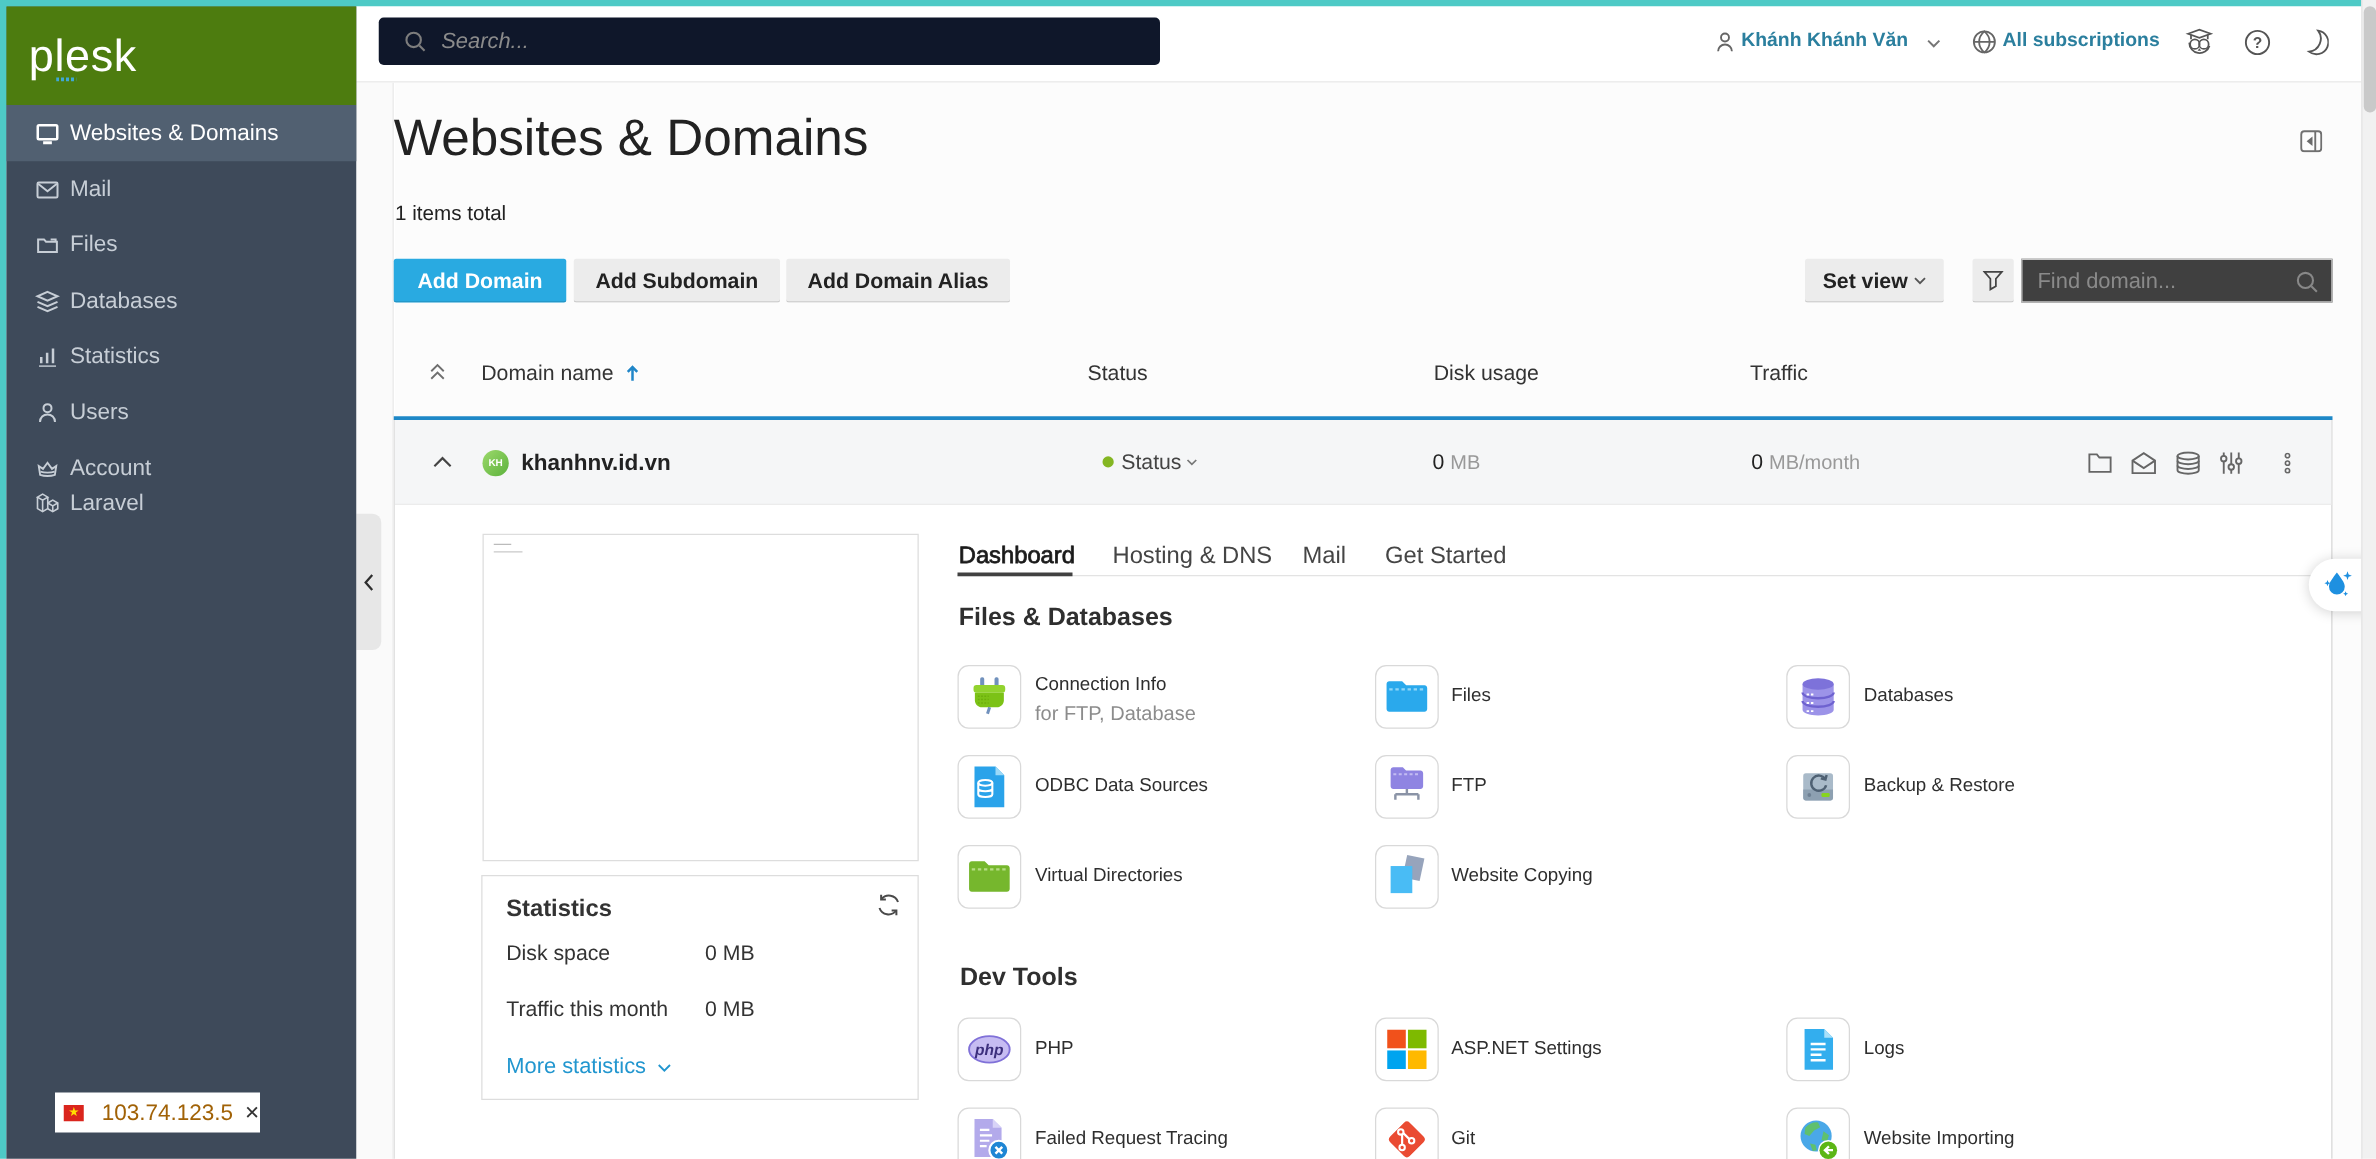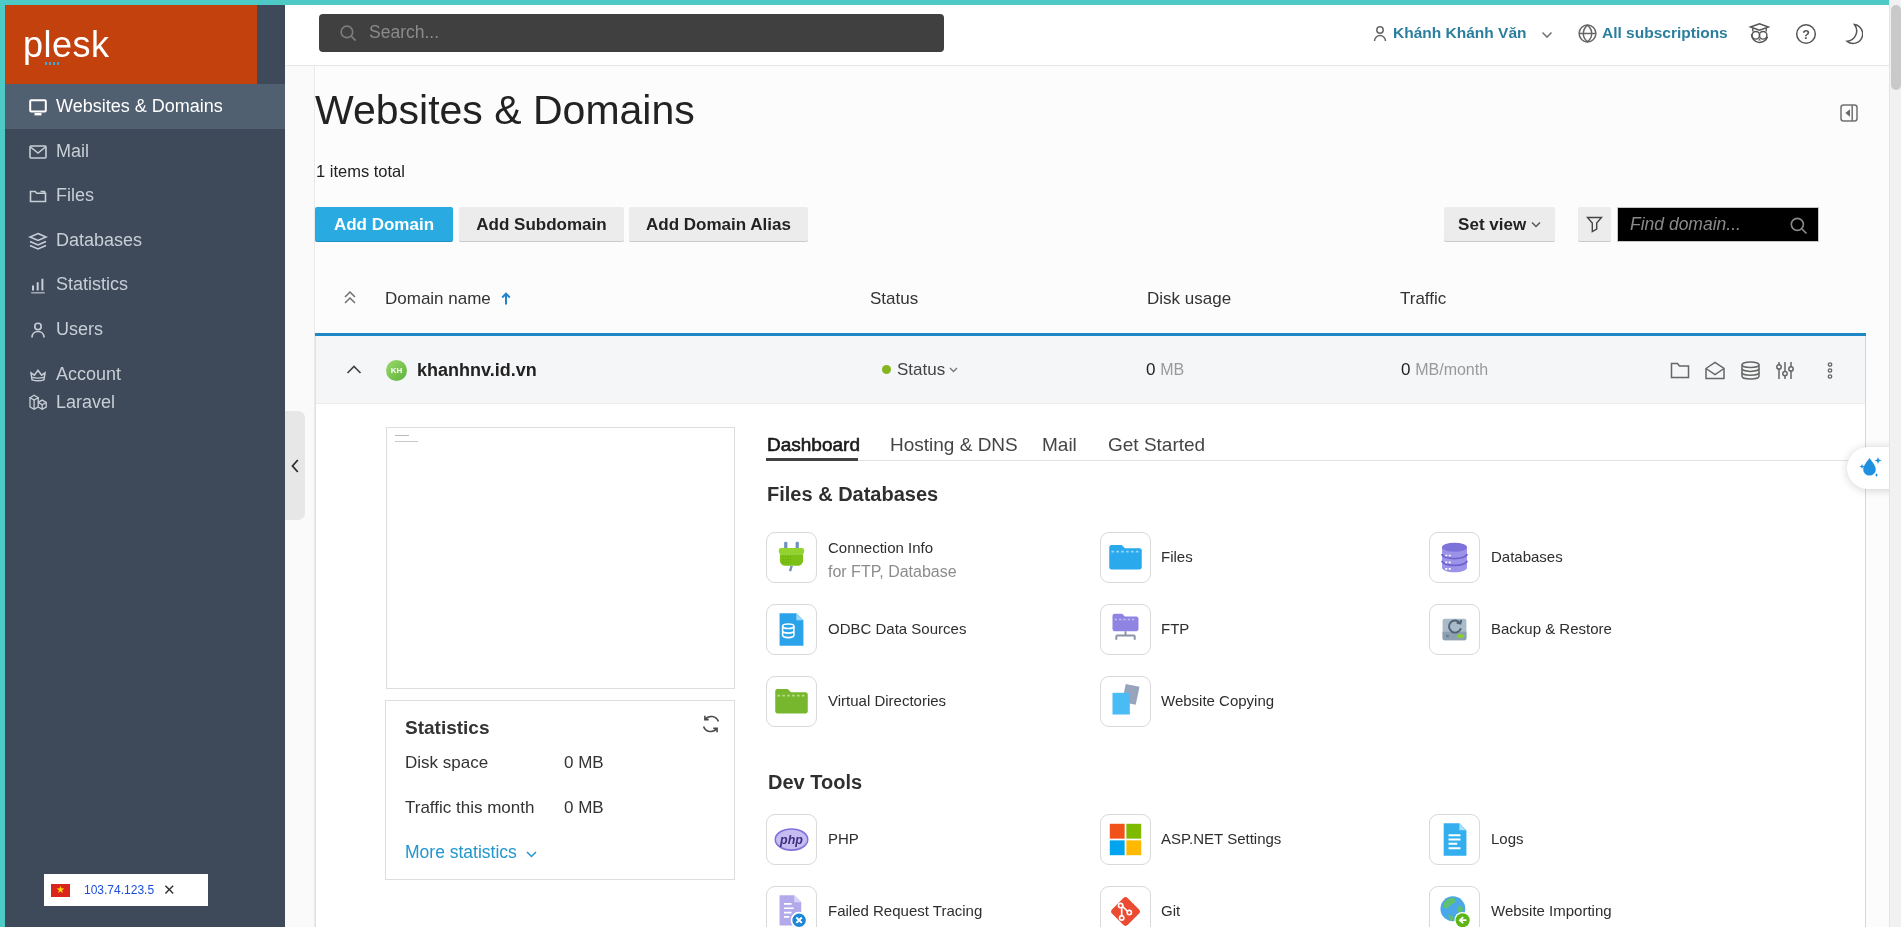--- a/index.html
+++ b/index.html
@@ -3,52 +3,52 @@
 <meta charset="utf-8">
 <style>
   * { margin:0; padding:0; box-sizing:border-box; }
   html,body { width:1901px; height:927px; overflow:hidden; font-family:"Liberation Sans", sans-serif; background:#fff; }
   .abs { position:absolute; }
   
   #tealtop { left:0; top:0; width:1901px; height:5px; background:#4ecac6; z-index:50; }
   #tealleft { left:0; top:0; width:5px; height:927px; background:#4ecac6; z-index:49; }
   
   #sidebar { left:5px; top:5px; width:280px; height:922px; background:#3e4a5a; z-index:10; }
-  #logoblk { position:absolute; left:0; top:0; width:252px; height:79px; background:#c2410c; }
+  #logoblk { position:absolute; left:0; top:0; width:280px; height:79px; background:#4d7c0f; }
   #logo { position:absolute; left:18px; top:22px; color:#fff; font-size:36px; line-height:1; letter-spacing:0.5px; }
   #logo-dash { position:absolute; left:40px; top:57px; width:16px; height:2.5px;
      background:repeating-linear-gradient(90deg,#3fa9d6 0 2px,transparent 2px 4px); }
   .nav { position:absolute; left:0; width:280px; height:45px; color:#c7ced6; font-size:18px; }
   .nav .ic { position:absolute; left:23px; top:50%; margin-top:-10px; width:20px; height:20px; }
   .nav .lb { position:absolute; left:51px; top:50%; transform:translateY(-52%); white-space:nowrap; }
   .nav.active { background:#516071; color:#fff; }
   
   #ipbadge { position:absolute; left:39px; top:869px; width:164px; height:32px; background:#fff; display:flex; align-items:center; }
   #flag { width:19px; height:13px; background:#da251d; margin-left:7px; position:relative; }
   #flag span { position:absolute; left:50%; top:50%; transform:translate(-50%,-54%); color:#ffdf00; font-size:10px; }
-  #iptext { font-size:12px; color:#1d4ed8; margin-left:14px; }
+  #iptext { font-size:18px; color:#a16207; margin-left:14px; }
   #ipx { font-size:15px; color:#333; margin-left:9px; }
   
   #gutter { left:285px; top:66px; width:30px; height:861px; background:#fafafa; border-right:1px solid #e9e9e9; z-index:5; }
   #ctab { left:285px; top:411px; width:20px; height:109px; background:#e7e7e7; border-radius:0 7px 7px 0; z-index:6;
      display:flex; align-items:center; justify-content:center; color:#2a2a2a; font-size:13px; }
   
   #header { left:285px; top:5px; width:1616px; height:61px; background:#fff; border-bottom:1px solid #e7e7e7; z-index:8; }
-  #search { position:absolute; left:34px; top:9px; width:625px; height:38px; background:#404040; border-radius:4px; }
+  #search { position:absolute; left:18px; top:9px; width:625px; height:38px; background:#0f172a; border-radius:4px;font-style:italic; }
   #search svg { position:absolute; left:19px; top:9px; }
   #search span { position:absolute; left:50px; top:8px; font-size:17.5px; color:#8b8b8b; }
   .hblue { color:#2b7f9e; font-weight:bold; font-size:16.5px; white-space:nowrap; }
   
   #main { left:316px; top:66px; width:1585px; height:861px; background:#fcfcfc; z-index:4; }
   h1 { position:absolute; left:315px; top:87px; font-size:41px; font-weight:normal; color:#222; z-index:7;}
   #items { left:316px; top:162px; font-size:16.5px; color:#222; z-index:7;}
   .btn { position:absolute; top:207px; height:35px; border-radius:2px; font-size:17px; font-weight:bold; color:#222;
      background:#ececec; box-shadow:inset 0 -1px 0 rgba(0,0,0,0.14); display:flex; align-items:center; justify-content:center; z-index:7;}
   .btn.blue { background:#29aae1; color:#fff; }
-  #finddomain { position:absolute; left:1617px; top:207px; width:202px; height:35px; background:#000000; border:1px solid #c6c6c6; z-index:7;font-style:italic;}
+  #finddomain { position:absolute; left:1617px; top:207px; width:249px; height:35px; background:#404040; border:1px solid #c6c6c6; z-index:7;}
   #finddomain span { position:absolute; left:12px; top:6px; font-size:17.5px; color:#8a8a8a; }
   #finddomain svg { position:absolute; right:8px; top:7px; }
   .th { position:absolute; top:289px; font-size:17px; color:#333; z-index:7;}
   #blueline { left:315px; top:333px; width:1551px; height:3px; background:#1e88c7; z-index:7;}
   
   #card { left:315px; top:336px; width:1551px; height:591px; background:#fff; border-left:1px solid #e2e2e2; border-right:1px solid #d6d6d6; z-index:6; }
   #row { position:absolute; left:0; top:0; width:1549px; height:68px; background:#f5f6f7; border-bottom:1px solid #ececec; }
   
   #preview { position:absolute; left:70px; top:91px; width:349px; height:262px; border:1px solid #ddd; background:#fff; }
   #stats { position:absolute; left:69px; top:364px; width:350px; height:180px; border:1px solid #ddd; background:#fff; }

